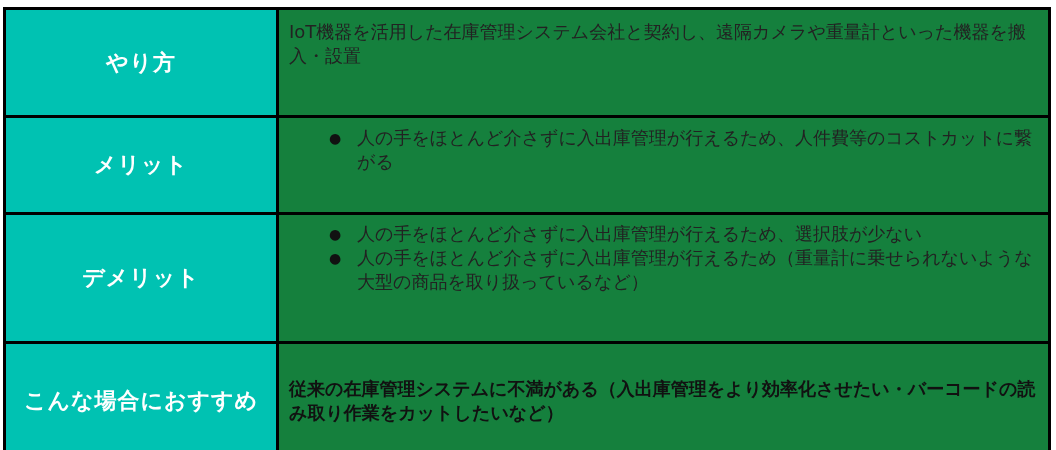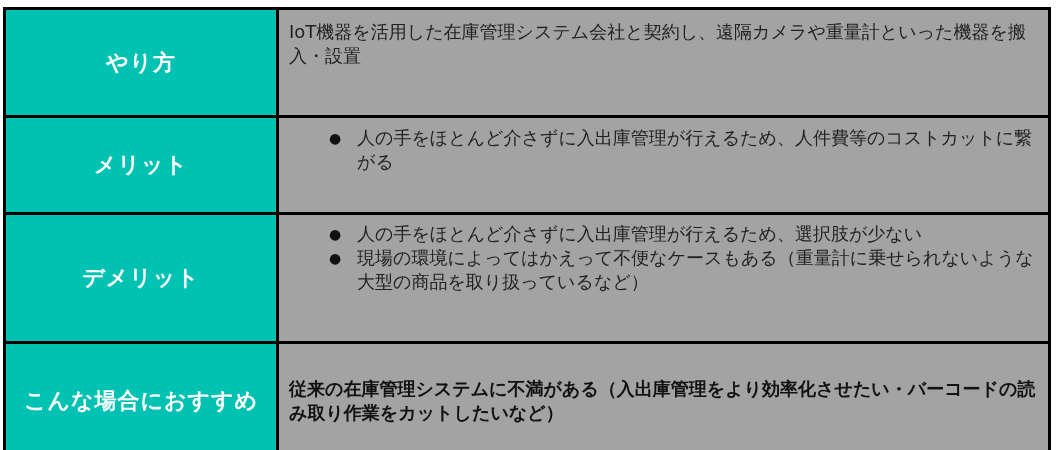--- a/index.html
+++ b/index.html
@@ -31,21 +31,21 @@
       background: #00c2b2;
       color: #ffffff;
       font-weight: bold;
       font-size: 22px;
       text-align: center;
       vertical-align: middle;
       letter-spacing: 1px;
       margin-top: 12px;
     }
     .content-cell {
-      background: #a3a3a3;
+      background: #15803d;
       color: #222222;
       font-size: 18px;
       line-height: 24px;
       vertical-align: top;
       padding: 0 10px 0 10px !important;
     }
     .row-method td { height: 95px; }
     .row-merit td { height: 86px; }
     .row-demerit td { height: 119px; }
     .row-recommend td { height: 114px; }
@@ -104,21 +104,21 @@
   <tr class="row-demerit">
     <td class="label-cell">デメリット</td>
     <td class="content-cell demerit">
       <ul class="bullets">
         <li>
           <span class="bullet-dot">●</span>
           <span>人の手をほとんど介さずに入出庫管理が行えるため、選択肢が少ない</span>
         </li>
         <li>
           <span class="bullet-dot">●</span>
-          <span>現場の環境によってはかえって不便なケースもある（重量計に乗せられないような大型の商品を取り扱っているなど）</span>
+          <span>人の手をほとんど介さずに入出庫管理が行えるため（重量計に乗せられないような大型の商品を取り扱っているなど）</span>
         </li>
       </ul>
     </td>
   </tr>
   <tr class="row-recommend">
     <td class="label-cell">こんな場合におすすめ</td>
     <td class="content-cell recommend">従来の在庫管理システムに不満がある（入出庫管理をより効率化させたい・バーコードの読み取り作業をカットしたいなど）</td>
   </tr>
 </tbody>
   </table>

